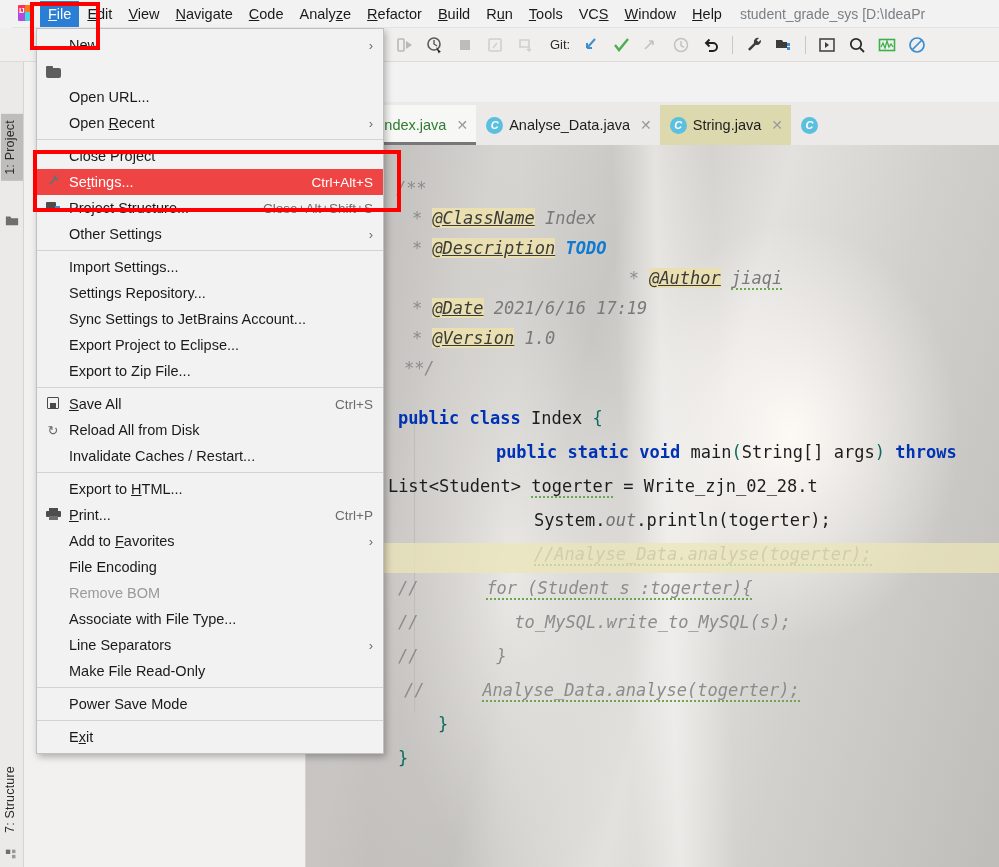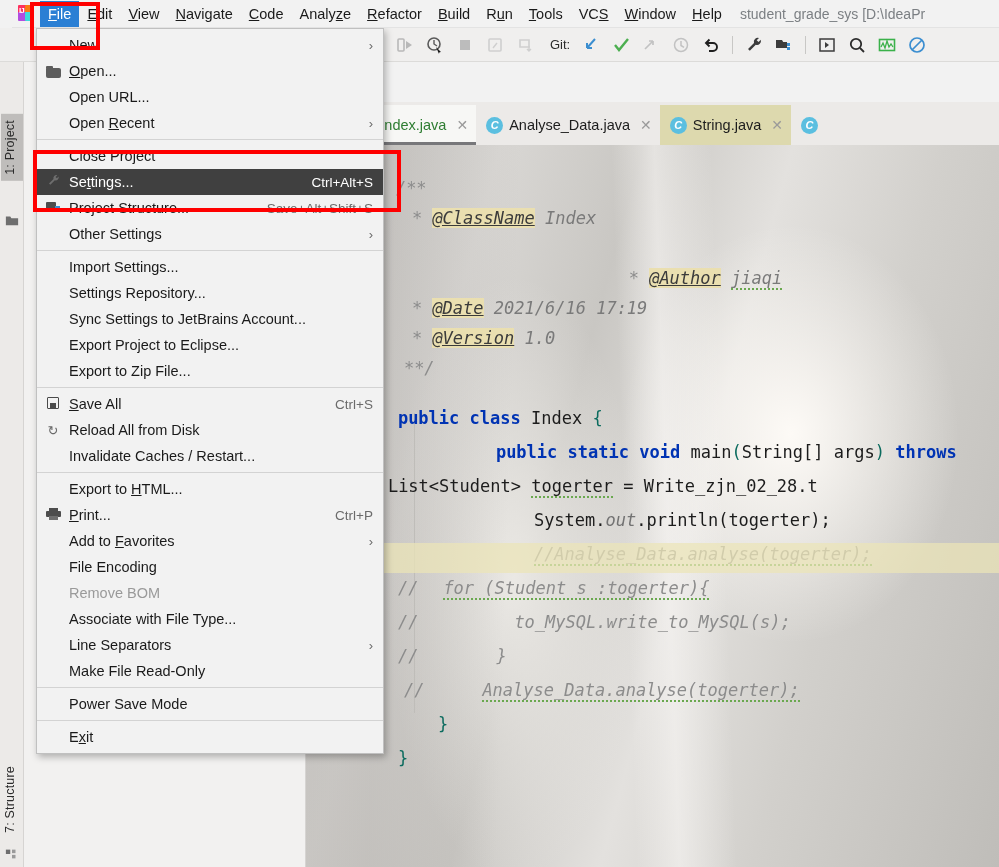--- a/index.html
+++ b/index.html
@@ -99,21 +99,21 @@
   }
   .mrow {
     position: relative; display: flex; align-items: center;
     height: 26px; padding: 0 10px 0 0; font-size: 14.5px; color: #1a1a1a;
     cursor: default;
   }
   .mrow .mi-icon { width: 32px; min-width: 32px; text-align: center; font-size: 13px; }
   .mrow .mi-label { flex: 1; white-space: nowrap; }
   .mrow .mi-accel { color: #6b6b6b; font-size: 13.5px; margin-left: 16px; white-space: nowrap; }
   .mrow .mi-arrow { color: #6b6b6b; font-size: 13px; margin-left: 14px; }
-  .mrow.highlight { background: #404040; justify-content: center; }
+  .mrow.highlight { background: #ef4444; justify-content: center; }
   .mrow.highlight .mi-label, .mrow.highlight .mi-accel { color: #ffffff; }
   .mrow.disabled .mi-label { color: #9a9a9a; }
   .msep { height: 1px; background: #d3d3d3; margin: 3px 0; }
 
   
   .ico-folder { display:inline-block; width:15px; height:12px; position:relative; vertical-align:middle;}
   .ico-folder i { position:absolute; left:0; top:2px; width:15px; height:10px; background:#5d5d5d; border-radius:1px 2px 2px 2px;}
   .ico-folder b { position:absolute; left:0; top:0; width:7px; height:3px; background:#5d5d5d; border-radius:1px;}
   .ico-save { display:inline-block; width:12px; height:12px; border:1.6px solid #4a4a4a; border-radius:1px; position:relative;}
   .ico-save::after{content:"";position:absolute;left:2px;top:5px;width:6px;height:5px;background:#4a4a4a;}
@@ -367,20 +367,23 @@
     <div class="guide-line" style="top:268px; height:300px;"></div>
 
     <div class="code">
 
       <div class="cline" style="top:-2px;">
         <span class="cm" style="margin-left:8px;">/**</span>
       </div>
       <div class="cline" style="top:28px;">
         <span class="cm" style="margin-left:24px;">* </span><span class="doc-tag">@ClassName</span><span class="doc-txt"> </span><span class="doc-txt">Index</span>
       </div>
+      <div class="cline" style="top:58px;">
+        <span class="cm" style="margin-left:24px;">* </span><span class="doc-tag">@Description</span><span class="doc-txt"> </span><span class="doc-todo">TODO</span>
+      </div>
       <div class="cline" style="top:88px;text-align:center;">
         <span class="cm" style="margin-left:24px;">* </span><span class="doc-tag">@Author</span><span class="doc-txt"> </span><span class="doc-txt squig">jiaqi</span>
       </div>
       <div class="cline" style="top:118px;">
         <span class="cm" style="margin-left:24px;">* </span><span class="doc-tag">@Date</span><span class="doc-txt"> </span><span class="doc-txt">2021/6/16 17:19</span>
       </div>
       <div class="cline" style="top:148px;">
         <span class="cm" style="margin-left:24px;">* </span><span class="doc-tag">@Version</span><span class="doc-txt"> </span><span class="doc-txt">1.0</span>
       </div>
       <div class="cline" style="top:178px;">
@@ -396,21 +399,21 @@
       <div class="cline" style="top:296px;">
         <span style=""><span class="pl">List&lt;Student&gt;</span> <span class="pl squig">togerter</span> <span class="pl">= Write_zjn_02_28.t</span></span>
       </div>
       <div class="cline" style="top:330px;">
         <span style="margin-left:146px;"><span class="pl">System.</span><span class="fld">out</span><span class="pl">.println(togerter);</span></span>
       </div>
       <div class="cline" style="top:364px;">
         <span class="cm squig" style="margin-left:146px;">//Analyse_Data.analyse(togerter);</span>
       </div>
       <div class="cline hl-row" style="top:398px;">
-        <span class="cm" style="margin-left:10px;">//</span><span class="cm squig" style="margin-left:25px;">for (Student s :togerter){</span>
+        <span class="cm" style="margin-left:10px;">//</span><span class="cm squig" style="margin-left:68px;">for (Student s :togerter){</span>
       </div>
       <div class="cline" style="top:432px;">
         <span class="cm" style="margin-left:10px;">//</span><span class="cm" style="margin-left:96px;">to_MySQL.write_to_MySQL(s);</span>
       </div>
       <div class="cline" style="top:466px;">
         <span class="cm" style="margin-left:10px;">//</span><span class="cm" style="margin-left:78px;">}</span>
       </div>
       <div class="cline" style="top:500px;">
         <span class="cm" style="margin-left:16px;">//</span><span class="cm squig" style="margin-left:58px;">Analyse_Data.analyse(togerter);</span>
       </div>
@@ -454,21 +457,20 @@
     <div class="mrow">
       <span class="mi-icon"></span>
       <span class="mi-label">New</span>
       <span class="mi-arrow">›</span>
     </div>
 
     <div class="mrow">
       <span class="mi-icon">
         <span class="ico-folder"><b></b><i></i></span>
       </span>
-      <span class="mi-label"><u>O</u>pen...</span>
     </div>
 
     <div class="mrow">
       <span class="mi-icon"></span>
       <span class="mi-label">Open URL...</span>
     </div>
 
     <div class="mrow">
       <span class="mi-icon"></span>
       <span class="mi-label">Open <u>R</u>ecent</span>
@@ -490,21 +492,21 @@
       </span>
       <span class="mi-label">Se<u>t</u>tings...</span>
       <span class="mi-accel">Ctrl+Alt+S</span>
     </div>
 
     <div class="mrow">
       <span class="mi-icon">
         <span class="ico-pstruct"><i></i><b></b></span>
       </span>
       <span class="mi-label">Project Structure...</span>
-      <span class="mi-accel">Save+Alt+Shift+S</span>
+      <span class="mi-accel">Close+Alt+Shift+S</span>
     </div>
 
     <div class="mrow">
       <span class="mi-icon"></span>
       <span class="mi-label">Other Settings</span>
       <span class="mi-arrow">›</span>
     </div>
 
     <div class="msep"></div>
 

